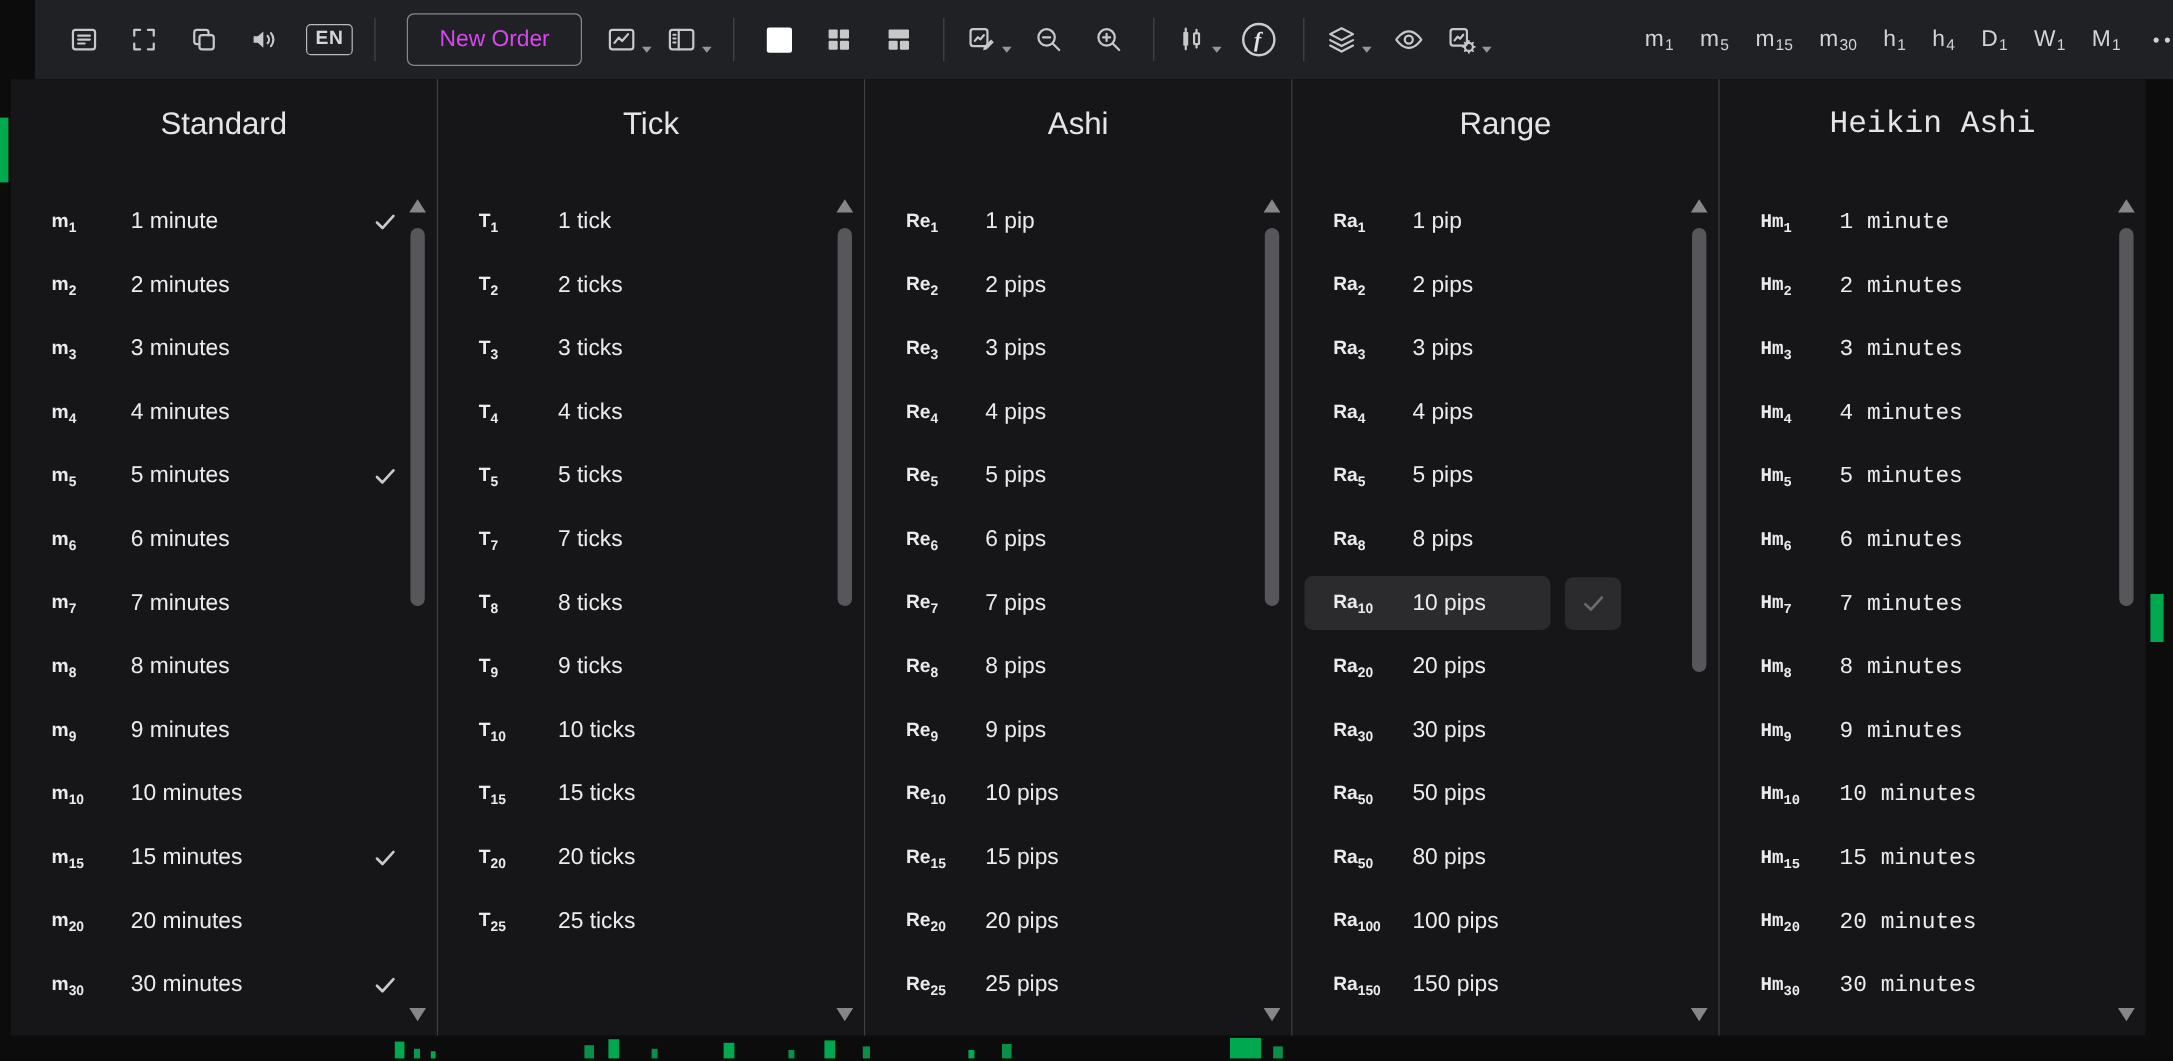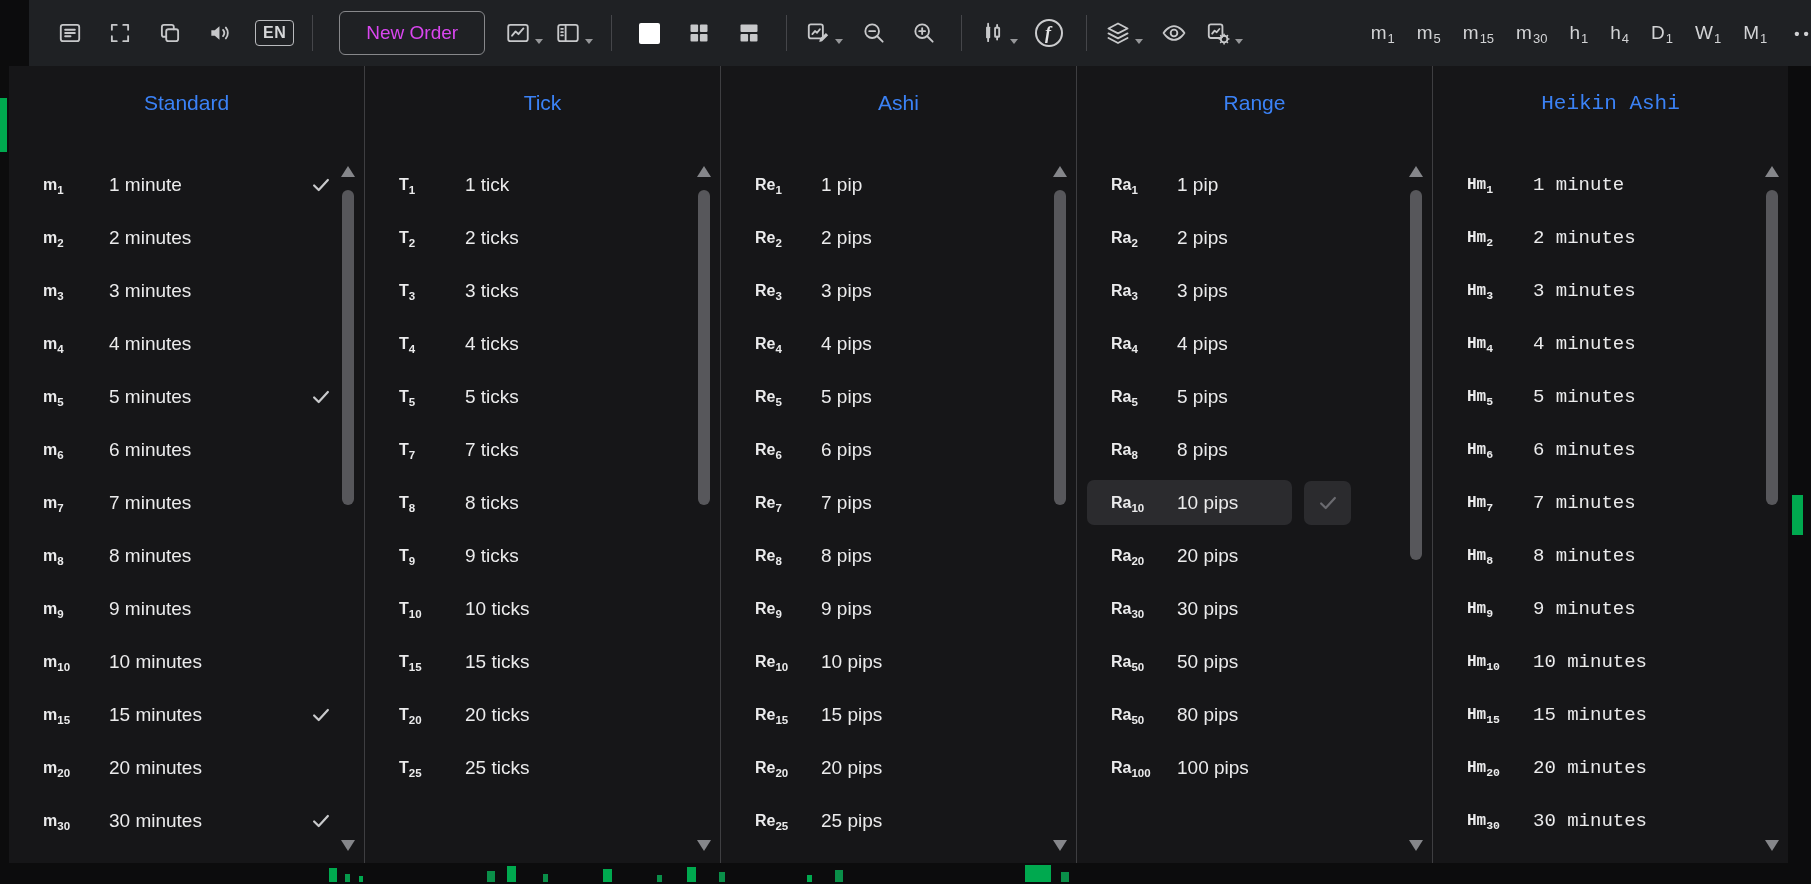--- a/index.html
+++ b/index.html
@@ -63,21 +63,21 @@
 
   
   .panel{
     position:absolute;top:66px;left:9px;right:23px;bottom:21px;
     background:#161618;display:flex;
   }
   .column{flex:1 1 0;position:relative;border-right:1px solid #3e3e41;min-width:0;}
   .column:last-child{border-right:none;font-family:Liberation Mono, monospace;}
   .col-header{
     height:74px;display:flex;align-items:center;justify-content:center;
-    font-size:21px;color:#3b82f6;white-space:nowrap;
+    font-size:26px;color:#e5e5e5;white-space:nowrap;
   }
   .col-items{position:absolute;top:92px;left:34px;right:30px;}
   .row{height:53px;display:flex;align-items:center;cursor:pointer;}
   .row-main{display:flex;align-items:center;flex:1 1 auto;min-width:0;}
   .tf-prefix{flex:0 0 66px;width:66px;font-size:16px;font-weight:bold;color:#ebebec;white-space:nowrap;}
   .tf-prefix sub{font-size:11.5px;}
   .row-label{font-size:19px;color:#ebebec;white-space:nowrap;}
   .row-check{margin-left:auto;margin-right:2px;color:#c9cacc;display:flex;}
   .row.selected .row-main{
     flex:0 0 auto;width:205px;height:45px;background:#2b2b2e;border-radius:7px;
@@ -626,20 +626,26 @@
             <span class="tf-prefix"><span>Ra</span><sub>50</sub></span>
             <span class="row-label">80 pips</span>
           </div>
         </div>
         <div class="row">
           <div class="row-main">
             <span class="tf-prefix"><span>Ra</span><sub>100</sub></span>
             <span class="row-label">100 pips</span>
           </div>
         </div>
+        <div class="row">
+          <div class="row-main">
+            <span class="tf-prefix"><span>Ra</span><sub>150</sub></span>
+            <span class="row-label">150 pips</span>
+          </div>
+        </div>
       </div>
     <div class="scrollbar">
       <div class="sb-arrow sb-up"></div>
       <div class="sb-thumb"></div>
       <div class="sb-arrow sb-down"></div>
     </div>
   </div>
 
   <div class="column">
     <div class="col-header">Heikin Ashi</div>

